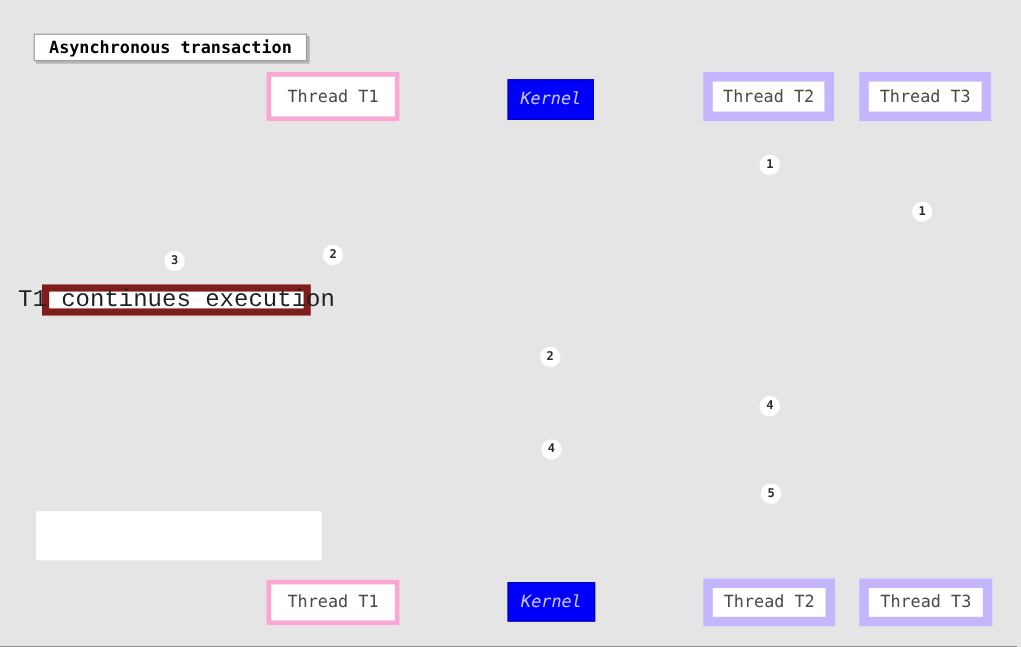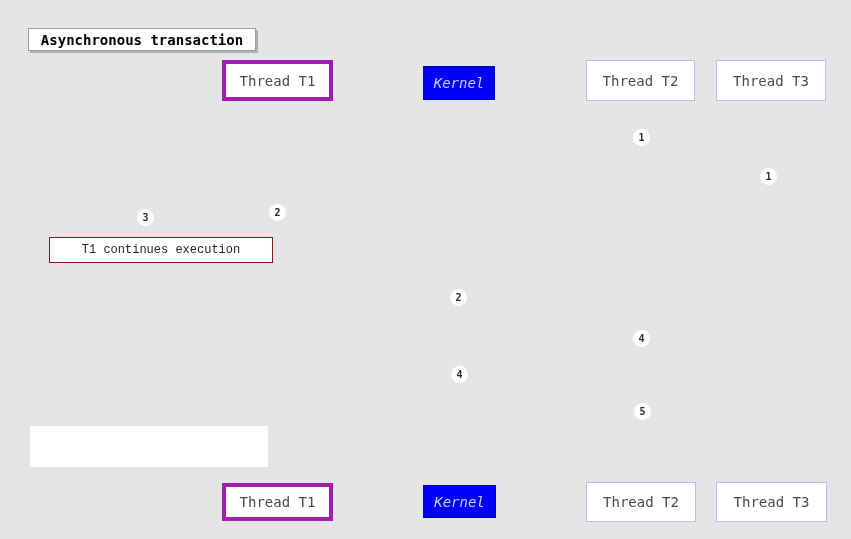--- a/index.html
+++ b/index.html
@@ -37,22 +37,22 @@
     position: absolute;
     box-sizing: border-box;
     background: #ffffff;
     display: flex;
     align-items: center;
     justify-content: center;
     font-size: 14px;
     color: #4a4a4a;
     white-space: nowrap;
   }
-  .participant.red-border  { border: 4px solid #a21caf; }
-  .participant.blue-border { border: 1px solid #c4b5fd; text-align: center; }
+  .participant.red-border  { border: 4px solid #f9a8d4; }
+  .participant.blue-border { border: 8px solid #c4b5fd; text-align: center; }
   .participant.kernel {
     background: #0101fa;
     border: 1px solid #0000c0;
     color: #c9c9fc;
     font-style: italic;
   }
   .p-t1-top  { left: 222px; top: 60px;  width: 111px; height: 41px; }
   .p-k-top   { left: 423px; top: 66px;  width: 72px;  height: 34px; }
   .p-t2-top  { left: 586px; top: 60px;  width: 109px; height: 41px; }
   .p-t3-top  { left: 716px; top: 60px;  width: 110px; height: 41px; }
@@ -82,29 +82,28 @@
   .m6 { left: 451px; top: 366px; }
   .m7 { left: 634px; top: 403px; }
   .note-box {
     position: absolute;
     left: 35px;
     top: 237px;
     width: 224px;
     height: 26px;
     box-sizing: border-box;
     background: #ffffff;
-    border: 1px solid #7f1d1d;
+    border: 6px solid #7f1d1d;
     display: flex;
     align-items: center;
     justify-content: center;
     font-family: "Liberation Mono", monospace;
-    font-size: 12px;
+    font-size: 20px;
     color: #1f1f1f;
     white-space: nowrap;
-    margin-left: 14px;
   }
   .blank-box {
     position: absolute;
     left: 30px;
     top: 426px;
     width: 238px;
     height: 41px;
     background: #ffffff;
   }
 </style>

